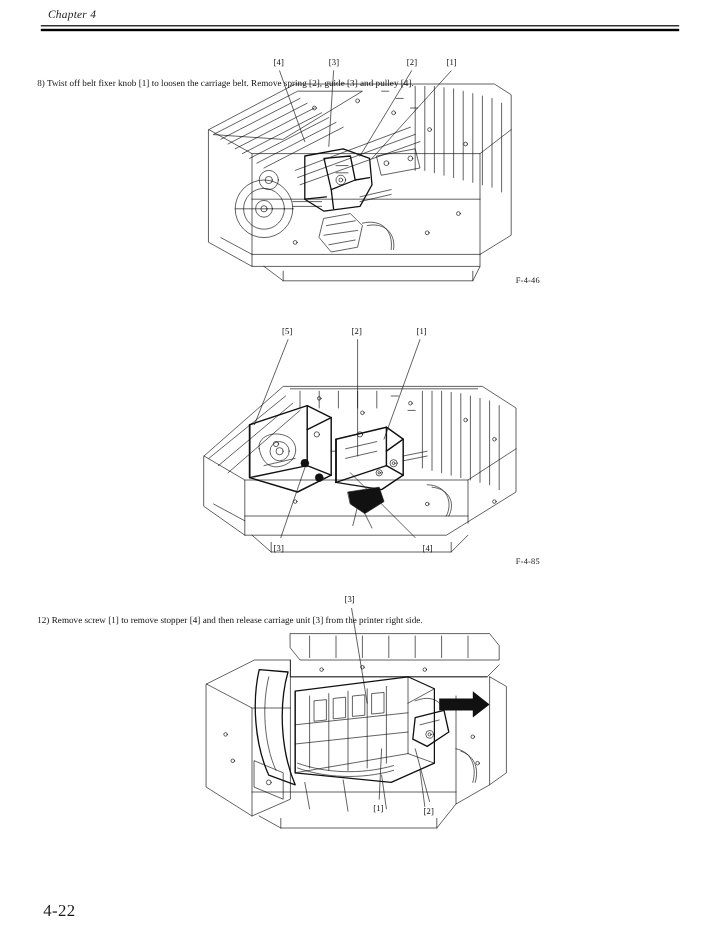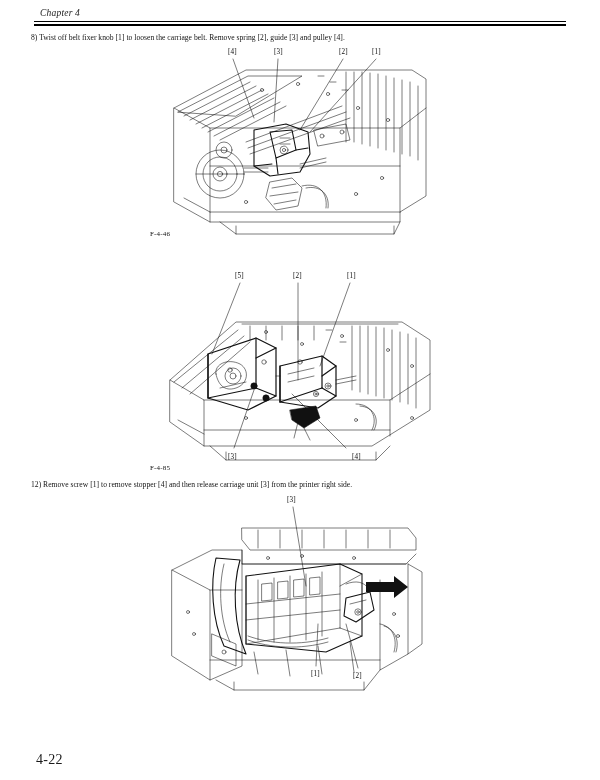--- a/index.html
+++ b/index.html
@@ -60,20 +60,21 @@
     left: 31px;
     width: 540px;
   }
   .step-line {
     font-family: "Liberation Serif", serif;
     font-size: 7.6px;
     line-height: 10.2px;
     color: #121212;
     white-space: nowrap;
     letter-spacing: 0.02px;
+    margin-top: 32px;
   }
   .steps-1 { top: 33px; }
   .steps-2 { top: 239px; }
   .steps-3 { top: 480px; }
 
   
   .figure {
     position: absolute;
   }
   .fig-1 { left: 150px; top: 46px;  width: 300px; height: 200px; }
@@ -82,21 +83,21 @@
 
   .fig-svg {
     display: block;
     width: 100%;
     height: 100%;
   }
 
   .fig-caption {
     position: absolute;
     width: 100%;
-    text-align: left;
+    text-align: right;
     font-family: "Liberation Serif", serif;
     font-size: 7px;
     color: #111111;
     letter-spacing: 0.2px;
   }
   .cap-1 { left: 0; top: 184px; }
   .cap-2 { left: 0; top: 194px; }
   .cap-3 { left: 0; top: 187px; }
 
   

